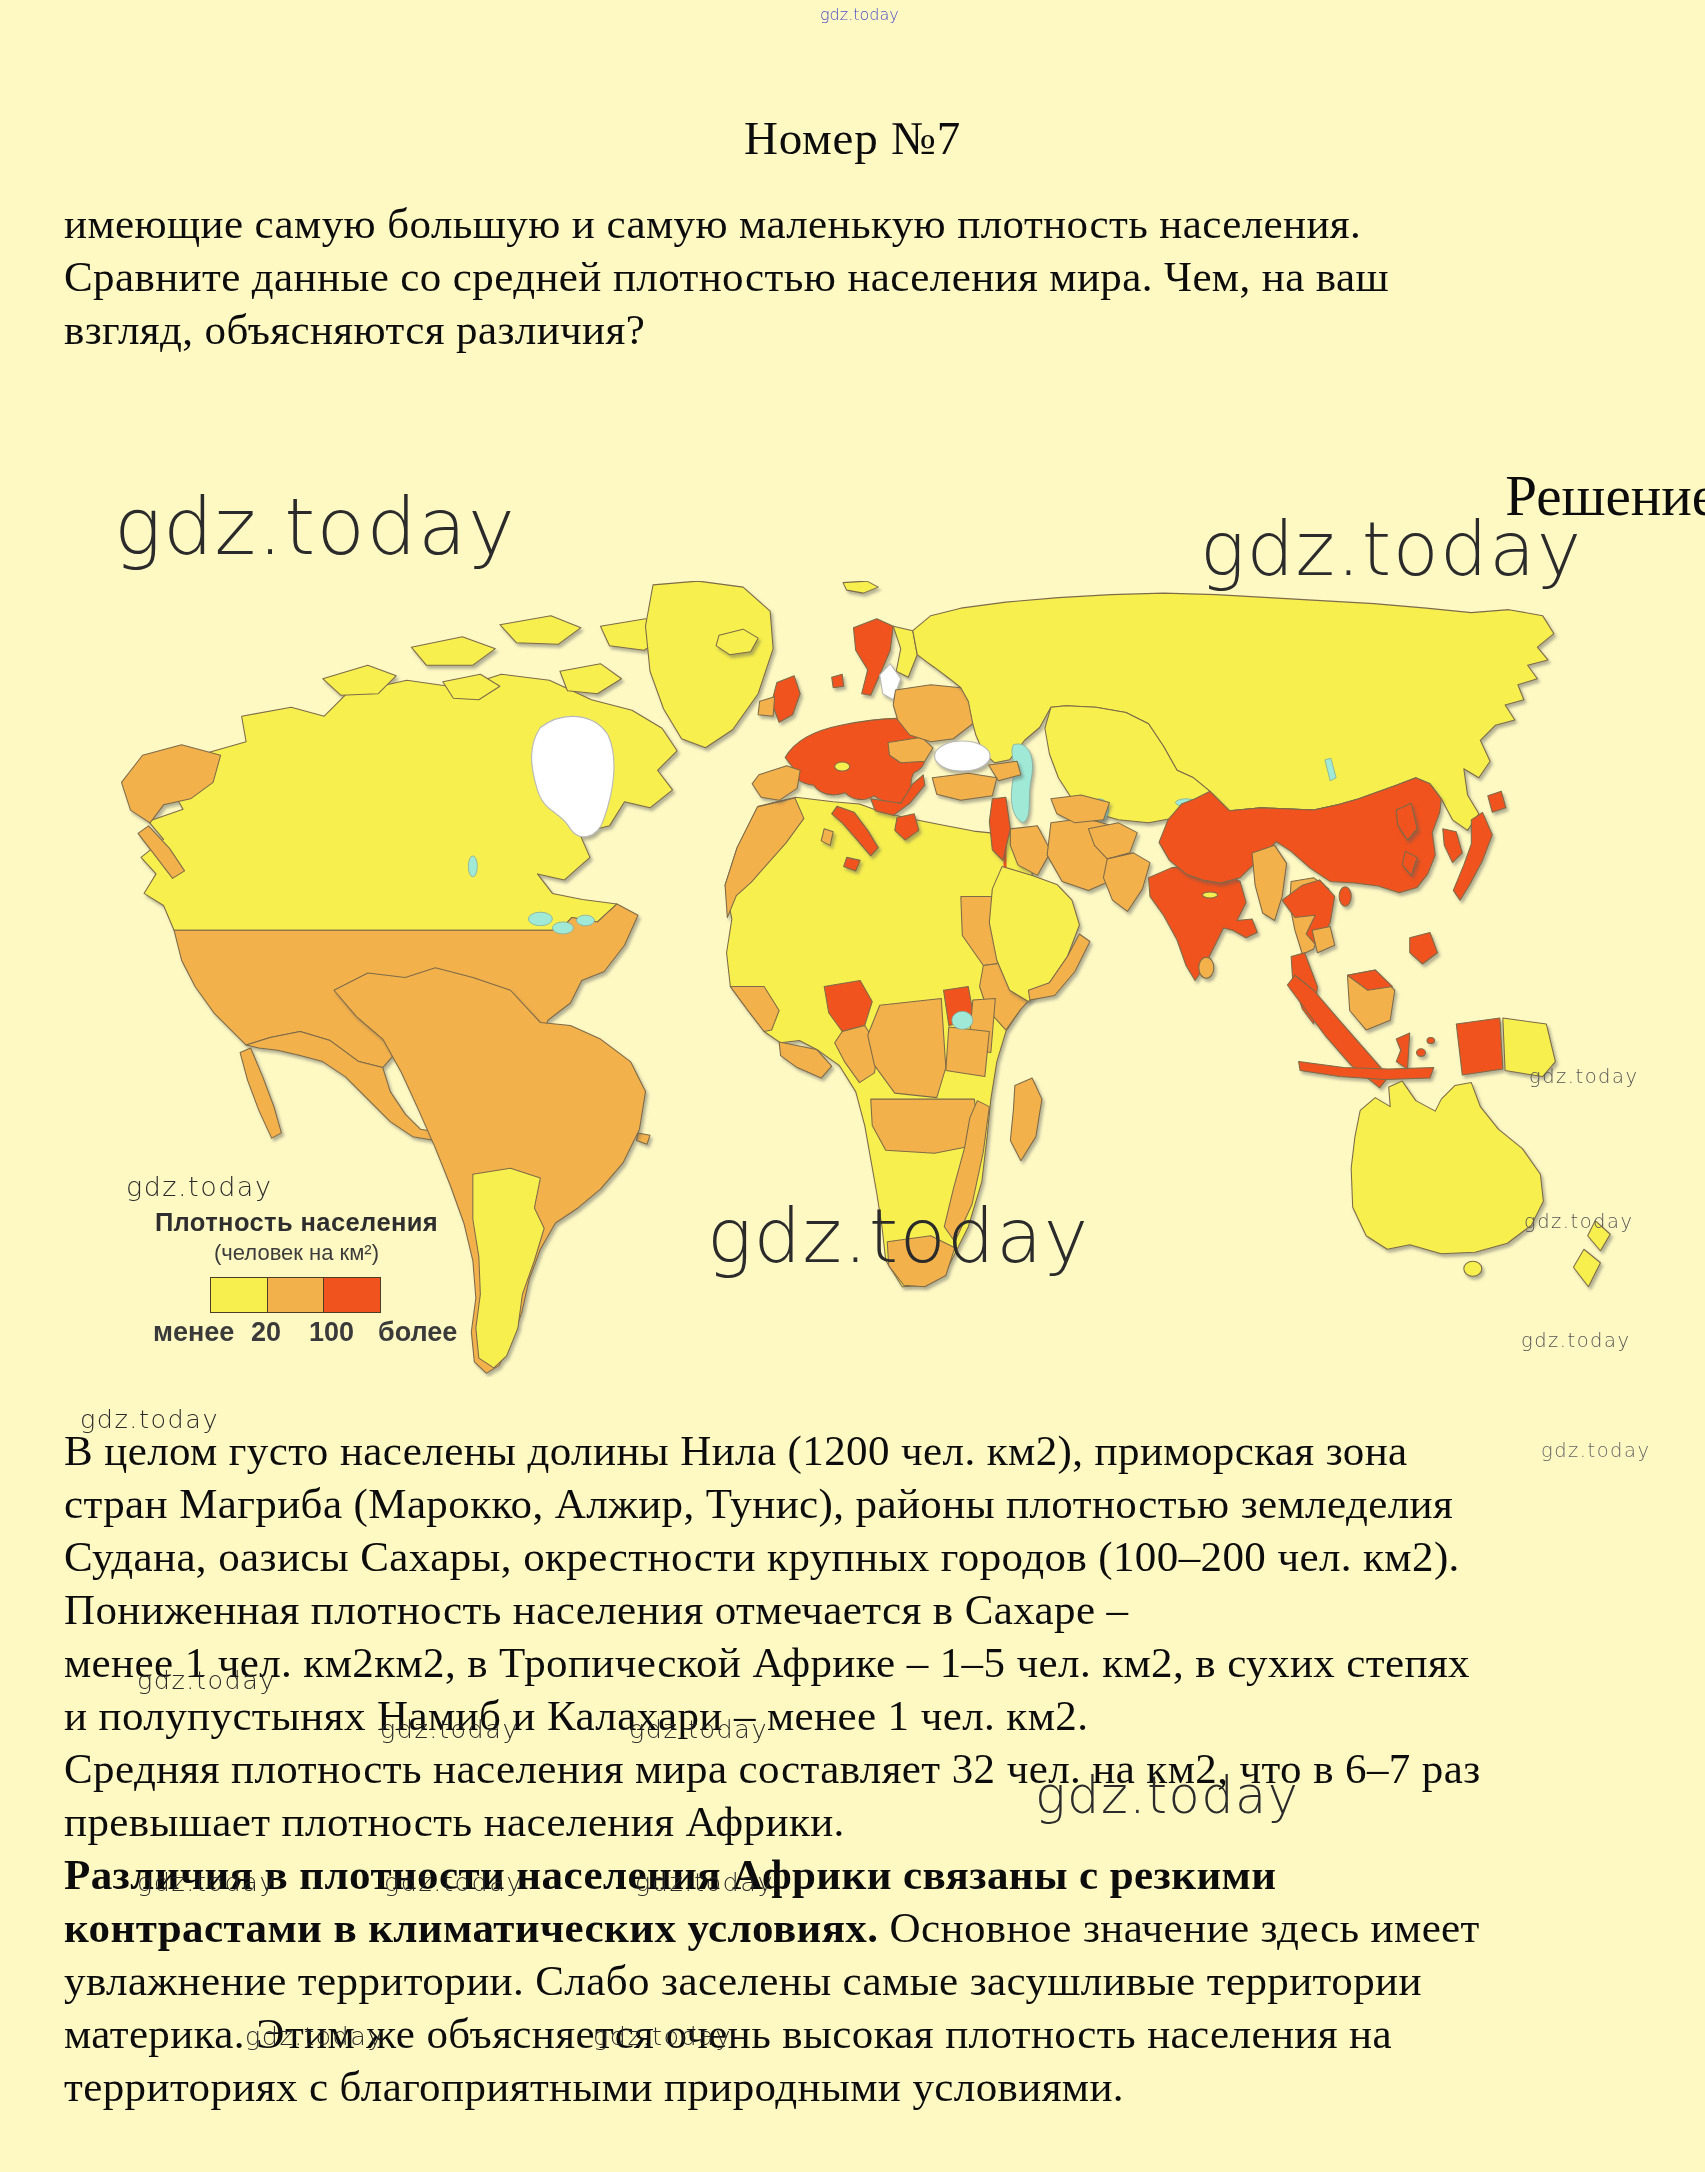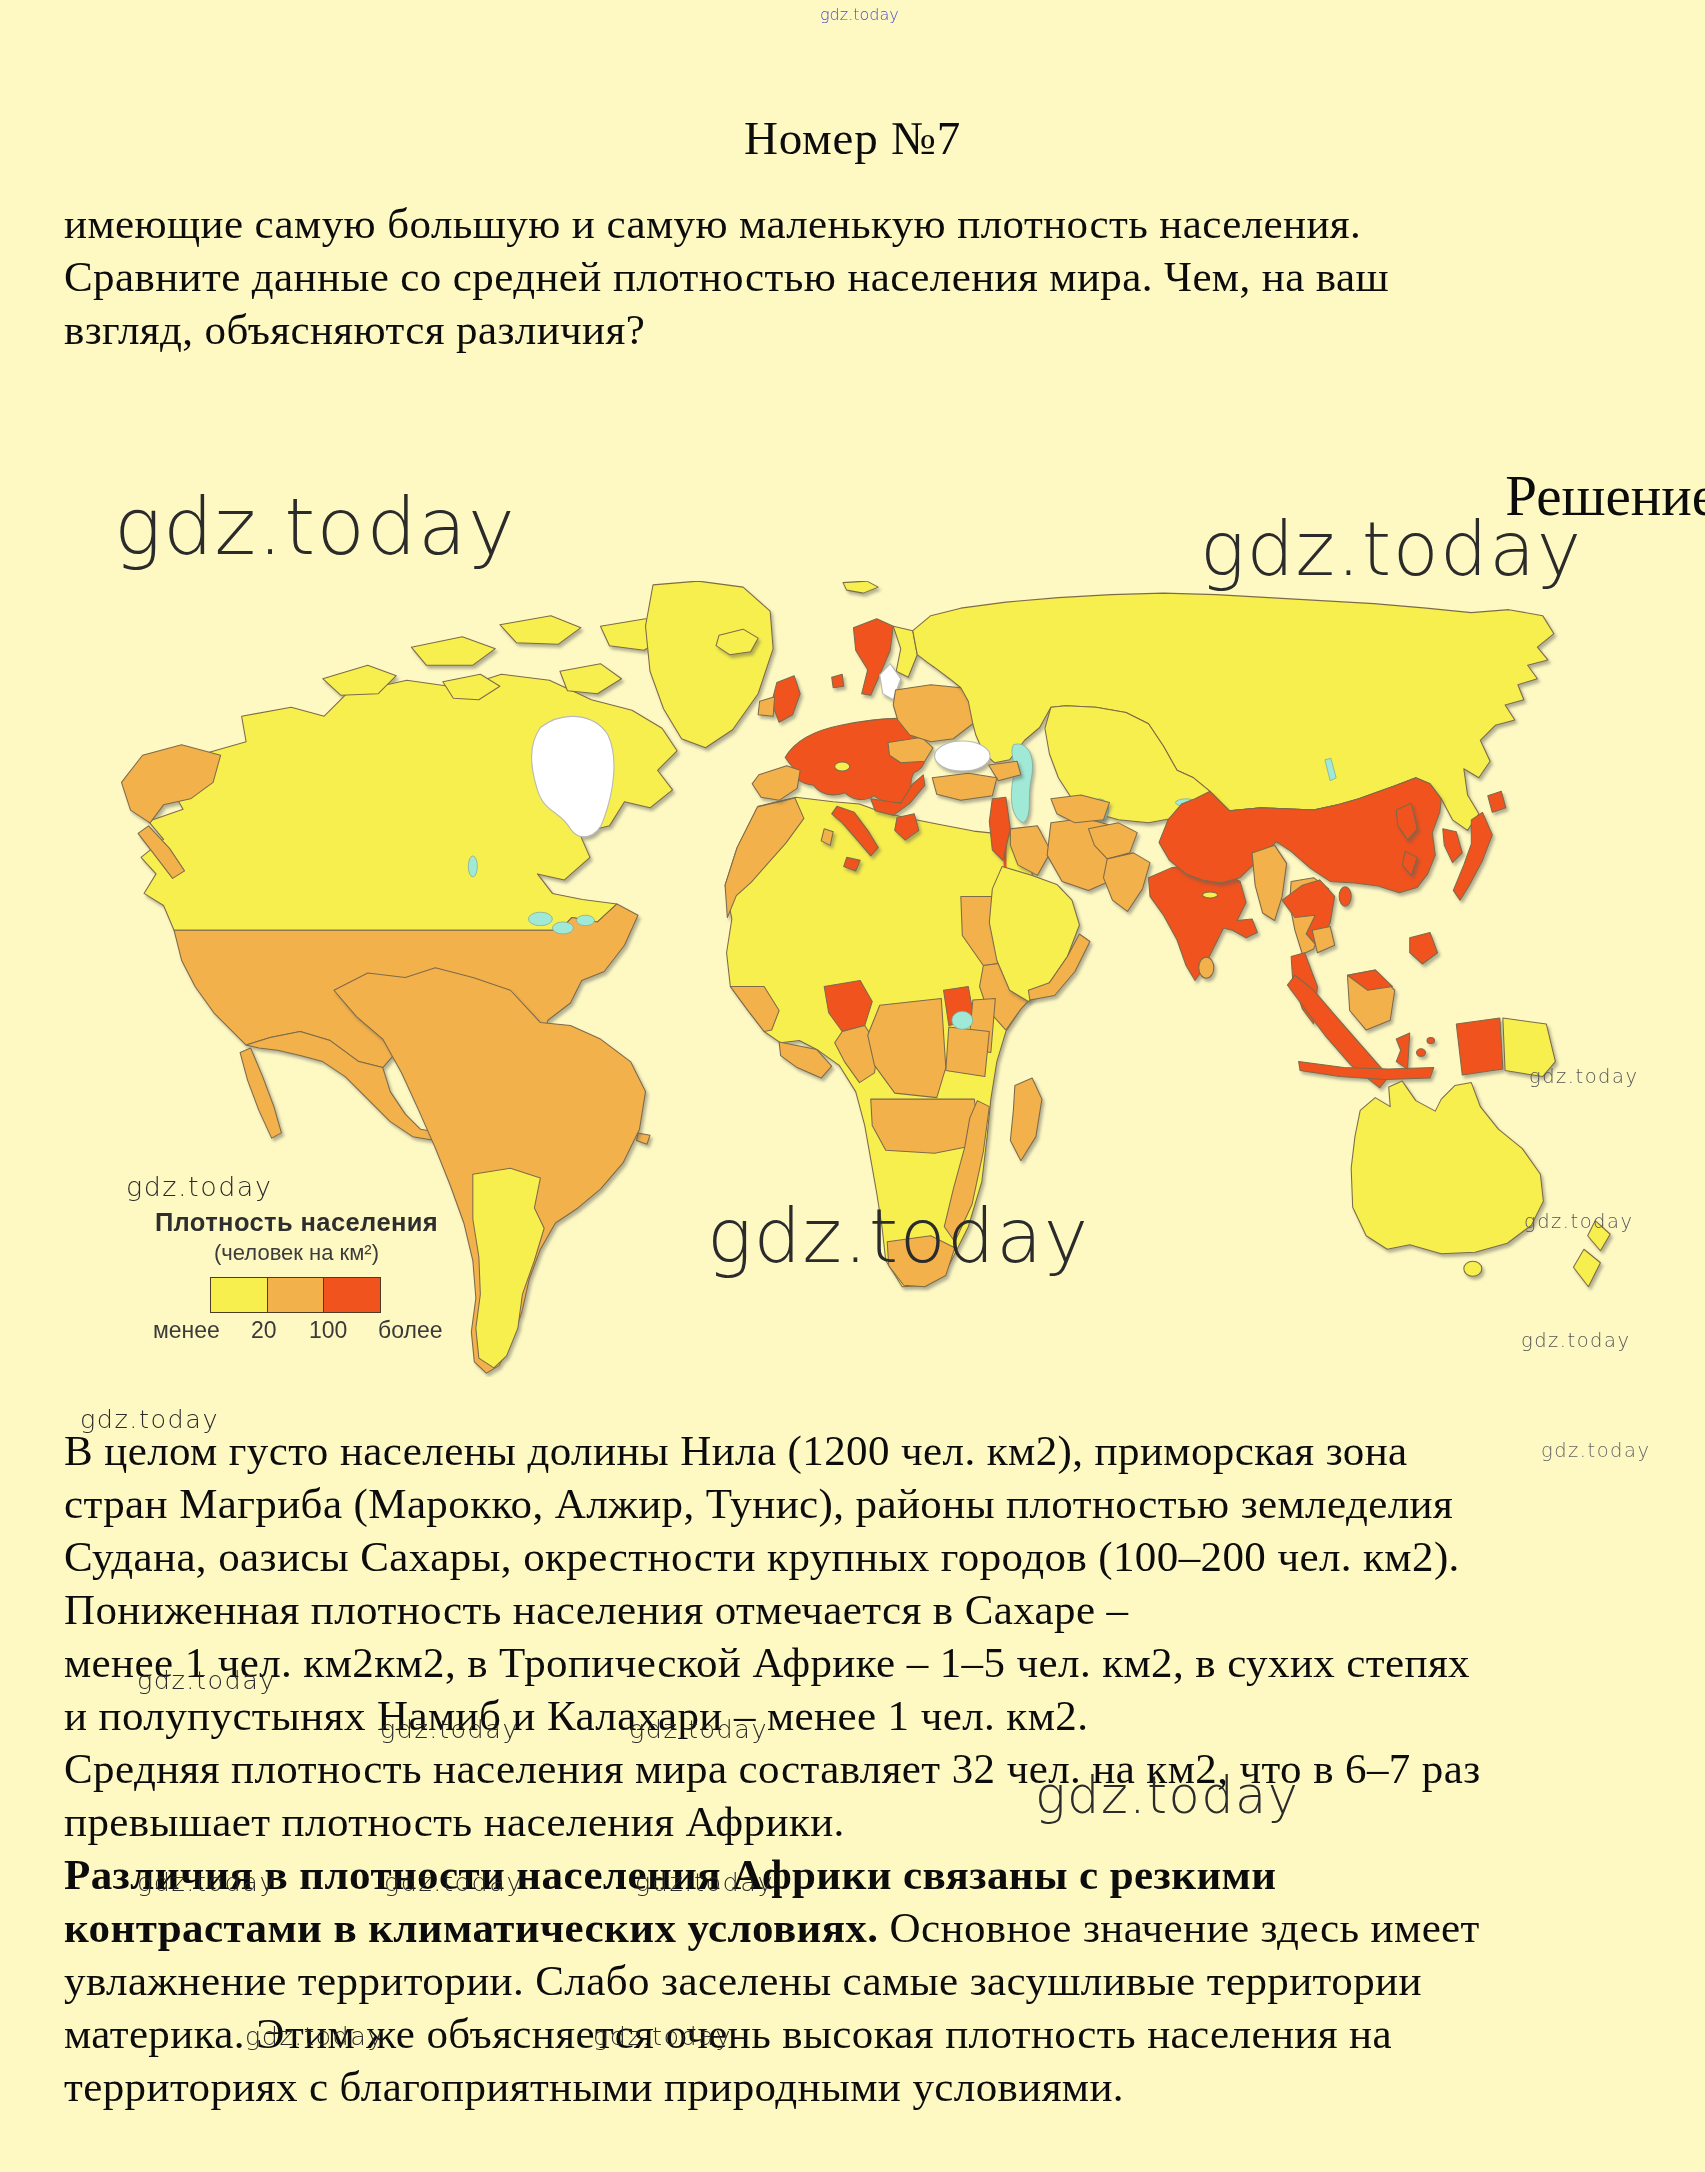--- a/index.html
+++ b/index.html
@@ -72,21 +72,21 @@
     position:relative;margin:10.5px 0 0 60px;width:171px;height:36px;
     display:flex;border:1.5px solid #4d3c28;box-sizing:border-box;
   }
   .legend-bar .cell{flex:1;border-right:1.5px solid #4d3c28;}
   .legend-bar .cell:last-child{border-right:none;}
   .cell-low{background:var(--c-low,#f7ef4e);}
   .cell-mid{background:var(--c-mid,#f3b14b);}
   .cell-high{background:var(--c-high,#f0531d);}
   .legend-labels{
     position:relative;height:27px;margin-top:4.5px;
-    font-size:23px;font-weight:normal;color:#3a3a3a;
+    font-size:27px;font-weight:bold;color:#3a3a3a;
   }
   .legend-labels span{position:absolute;top:0;}
   .ll-0{left:3px;}
   .ll-1{left:101px;}
   .ll-2{left:159px;}
   .ll-3{left:228px;}
 </style>
 </head>
 <body>
 

